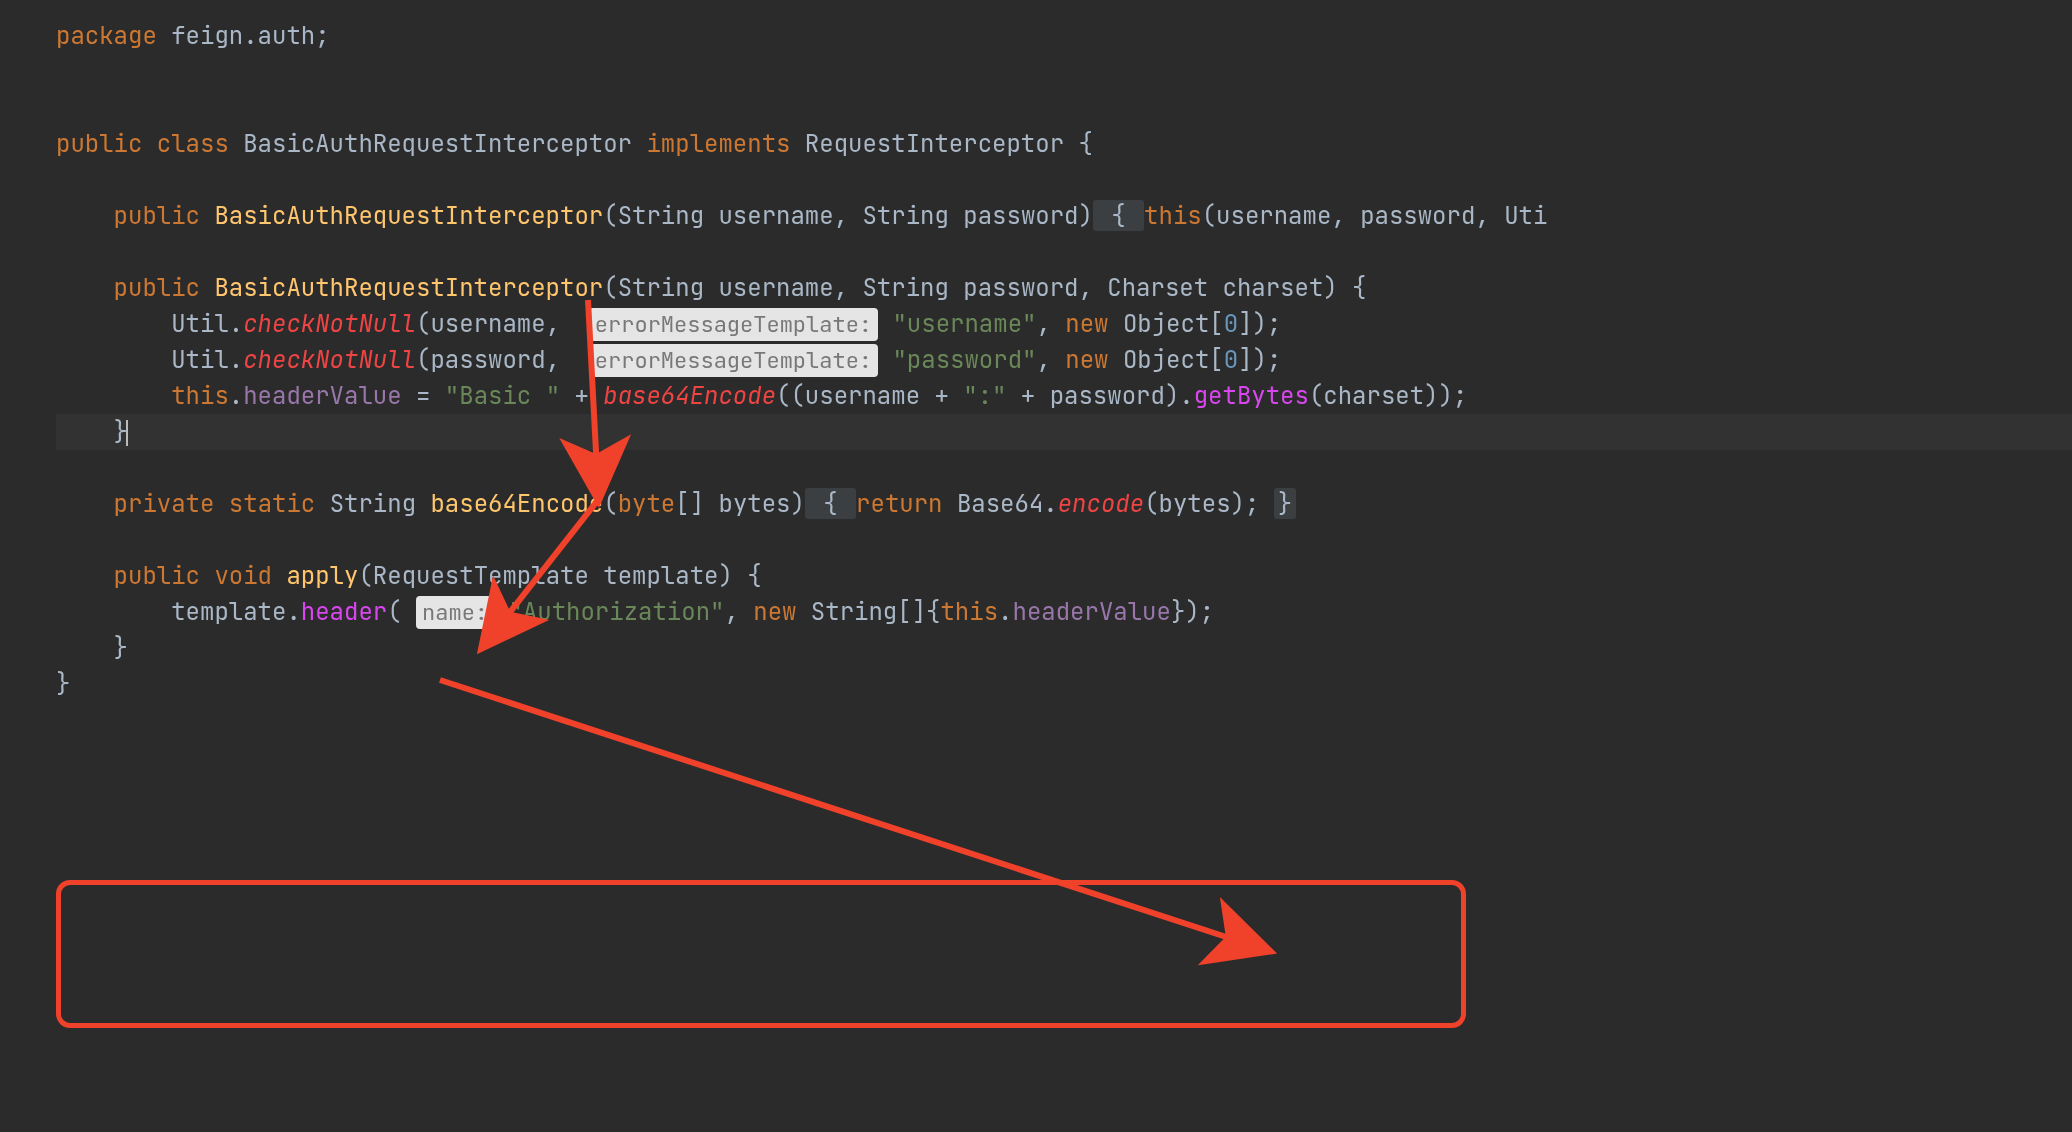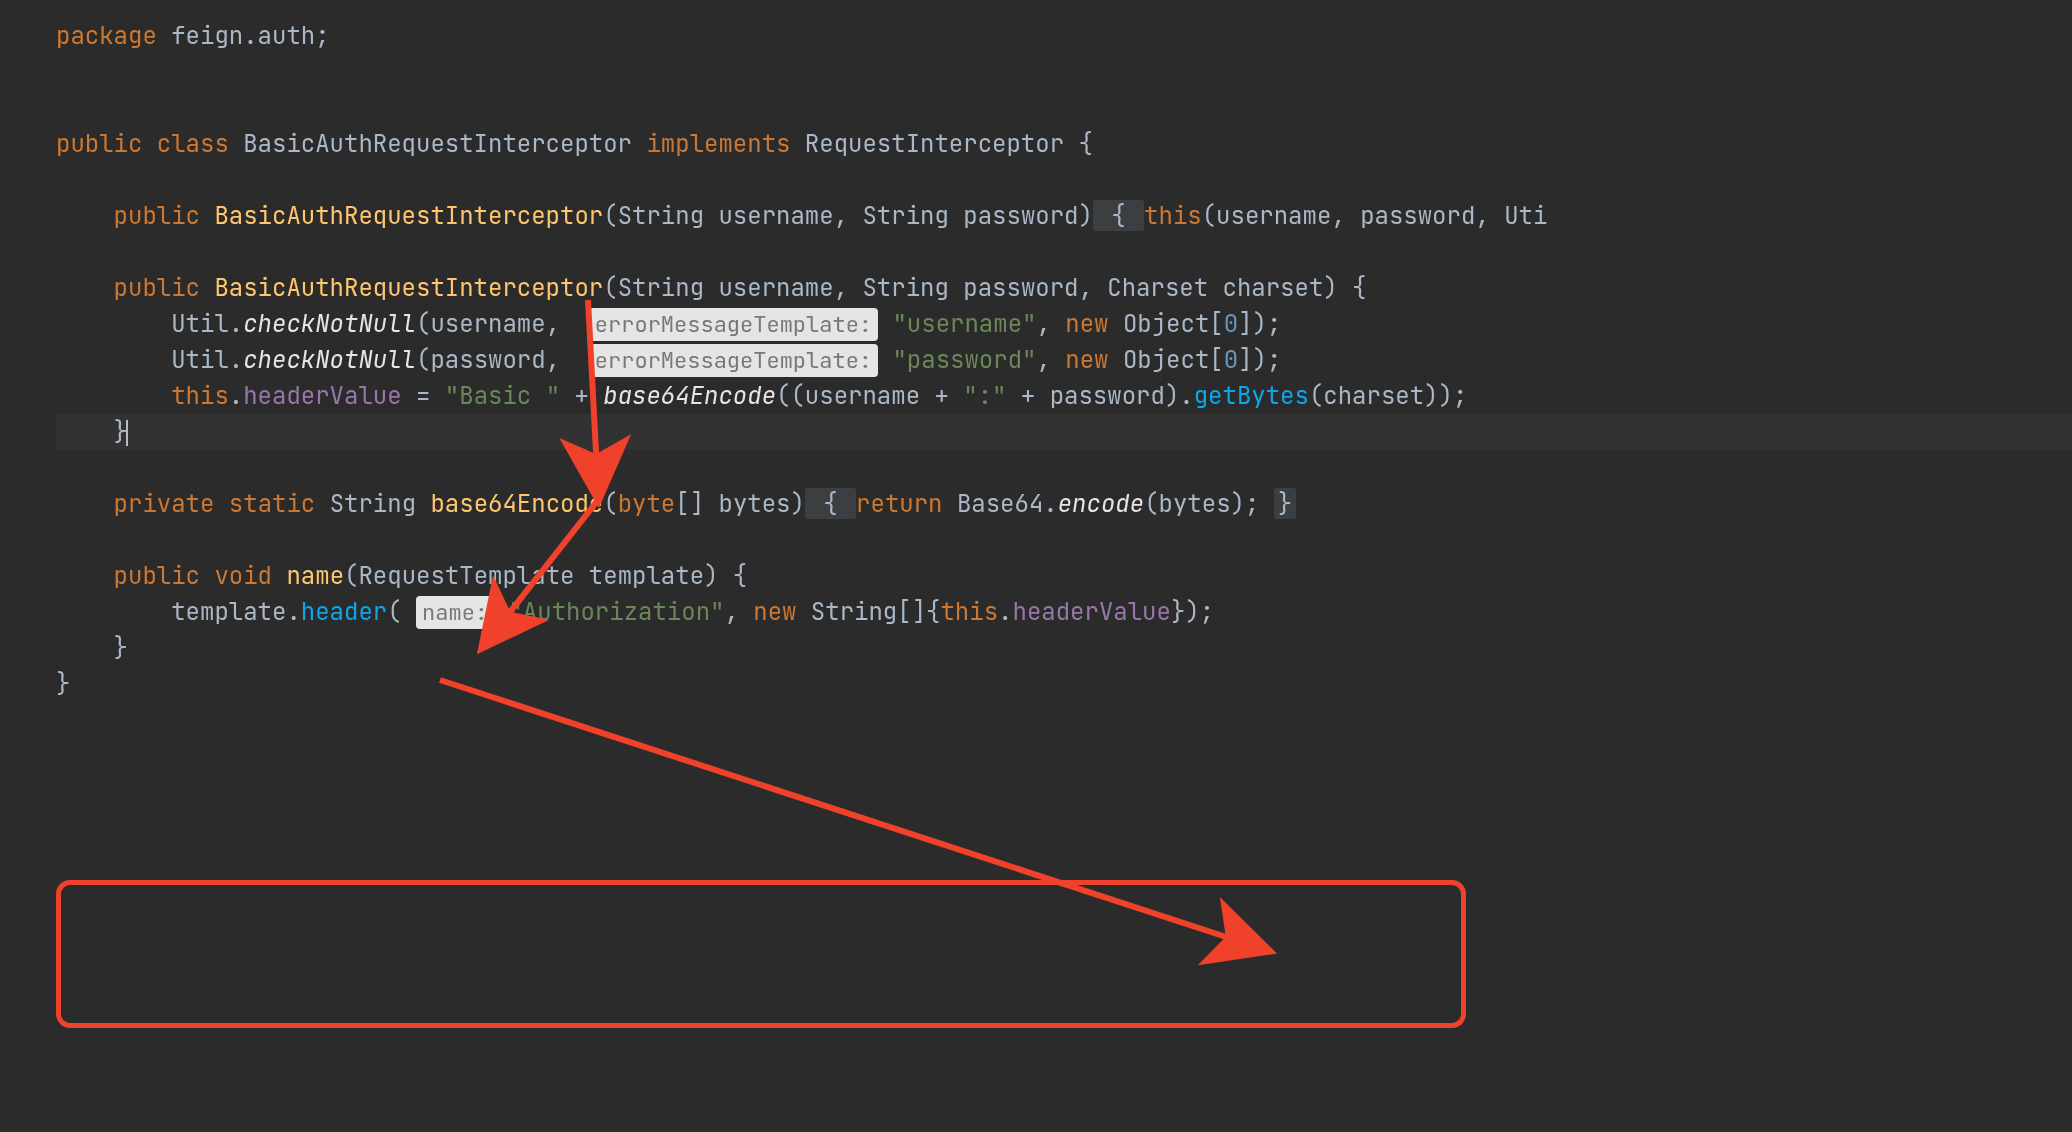--- a/index.html
+++ b/index.html
@@ -22,22 +22,22 @@
     white-space: pre;
     line-height: 36px;
     height: 36px;
     color: #a9b7c6;
     font-family: inherit;
   }
   .kw { color: #cc7832; }
   .type { color: #a9b7c6; }
   .cls { color: #a9b7c6; }
   .method-def { color: #ffc66d; }
-  .method-call { color: #0ea5e9; }
-  .method-call-italic { color: #e5e5e5; font-style: italic; }
+  .method-call { color: #d946ef; }
+  .method-call-italic { color: #ef4444; font-style: italic; }
   .field { color: #9876aa; }
   .str { color: #6a8759; }
   .num { color: #6897bb; }
   .punct { color: #a9b7c6; }
   .gray-hint { color: #787878; background: #e5e5e5; padding: 2px 6px; border-radius: 4px; font-size: 22px; }
   .fold { background: #3c3f41; padding: 0 6px; border-radius: 3px; color: #a9b7c6; }
   .fold-brace { background: #3c3f41; padding: 0 4px 0 4px; border-radius: 3px; color: #a9b7c6; }
   .cursor-line { background: #323232; }
   .red-box {
     position: absolute;
@@ -92,21 +92,21 @@
 <div class="line">        <span class="kw">this</span><span class="punct">.</span><span class="field">headerValue</span><span class="punct"> = </span><span class="str">"Basic "</span><span class="punct"> + </span><span class="method-call-italic">base64Encode</span><span class="punct">((</span><span class="type">username</span><span class="punct"> + </span><span class="str">":"</span><span class="punct"> + </span><span class="type">password</span><span class="punct">).</span><span class="method-call">getBytes</span><span class="punct">(</span><span class="type">charset</span><span class="punct">));</span></div>
 
 <div class="line cursor-line">    <span class="punct">}</span><span class="caret"></span></div>
 
 <div class="line"> </div>
 
 <div class="line">    <span class="kw">private</span> <span class="kw">static</span> <span class="type">String</span> <span class="method-def">base64Encode</span><span class="punct">(</span><span class="kw">byte</span><span class="punct">[] </span><span class="type">bytes</span><span class="punct">)</span><span class="fold-brace"> { </span><span class="kw">return</span><span class="type"> Base64</span><span class="punct">.</span><span class="method-call-italic">encode</span><span class="punct">(</span><span class="type">bytes</span><span class="punct">); </span><span class="fold-brace">}</span></div>
 
 <div class="line"> </div>
 
-<div class="line">    <span class="kw">public</span> <span class="kw">void</span> <span class="method-def">name</span><span class="punct">(</span><span class="type">RequestTemplate </span><span class="type">template</span><span class="punct">)</span><span class="punct"> {</span></div>
+<div class="line">    <span class="kw">public</span> <span class="kw">void</span> <span class="method-def">apply</span><span class="punct">(</span><span class="type">RequestTemplate </span><span class="type">template</span><span class="punct">)</span><span class="punct"> {</span></div>
 
 <div class="line">        <span class="type">template</span><span class="punct">.</span><span class="method-call">header</span><span class="punct">(</span> <span class="gray-hint">name:</span> <span class="str">"Authorization"</span><span class="punct">, </span><span class="kw">new</span><span class="type"> String[]{</span><span class="kw">this</span><span class="punct">.</span><span class="field">headerValue</span><span class="punct">});</span></div>
 
 <div class="line">    <span class="punct">}</span></div>
 
 <div class="line"><span class="punct">}</span></div>
 
 </div>
 
 <div class="red-box" id="redbox" style="left: 56px; top: 880px; width: 1410px; height: 148px;"></div>

